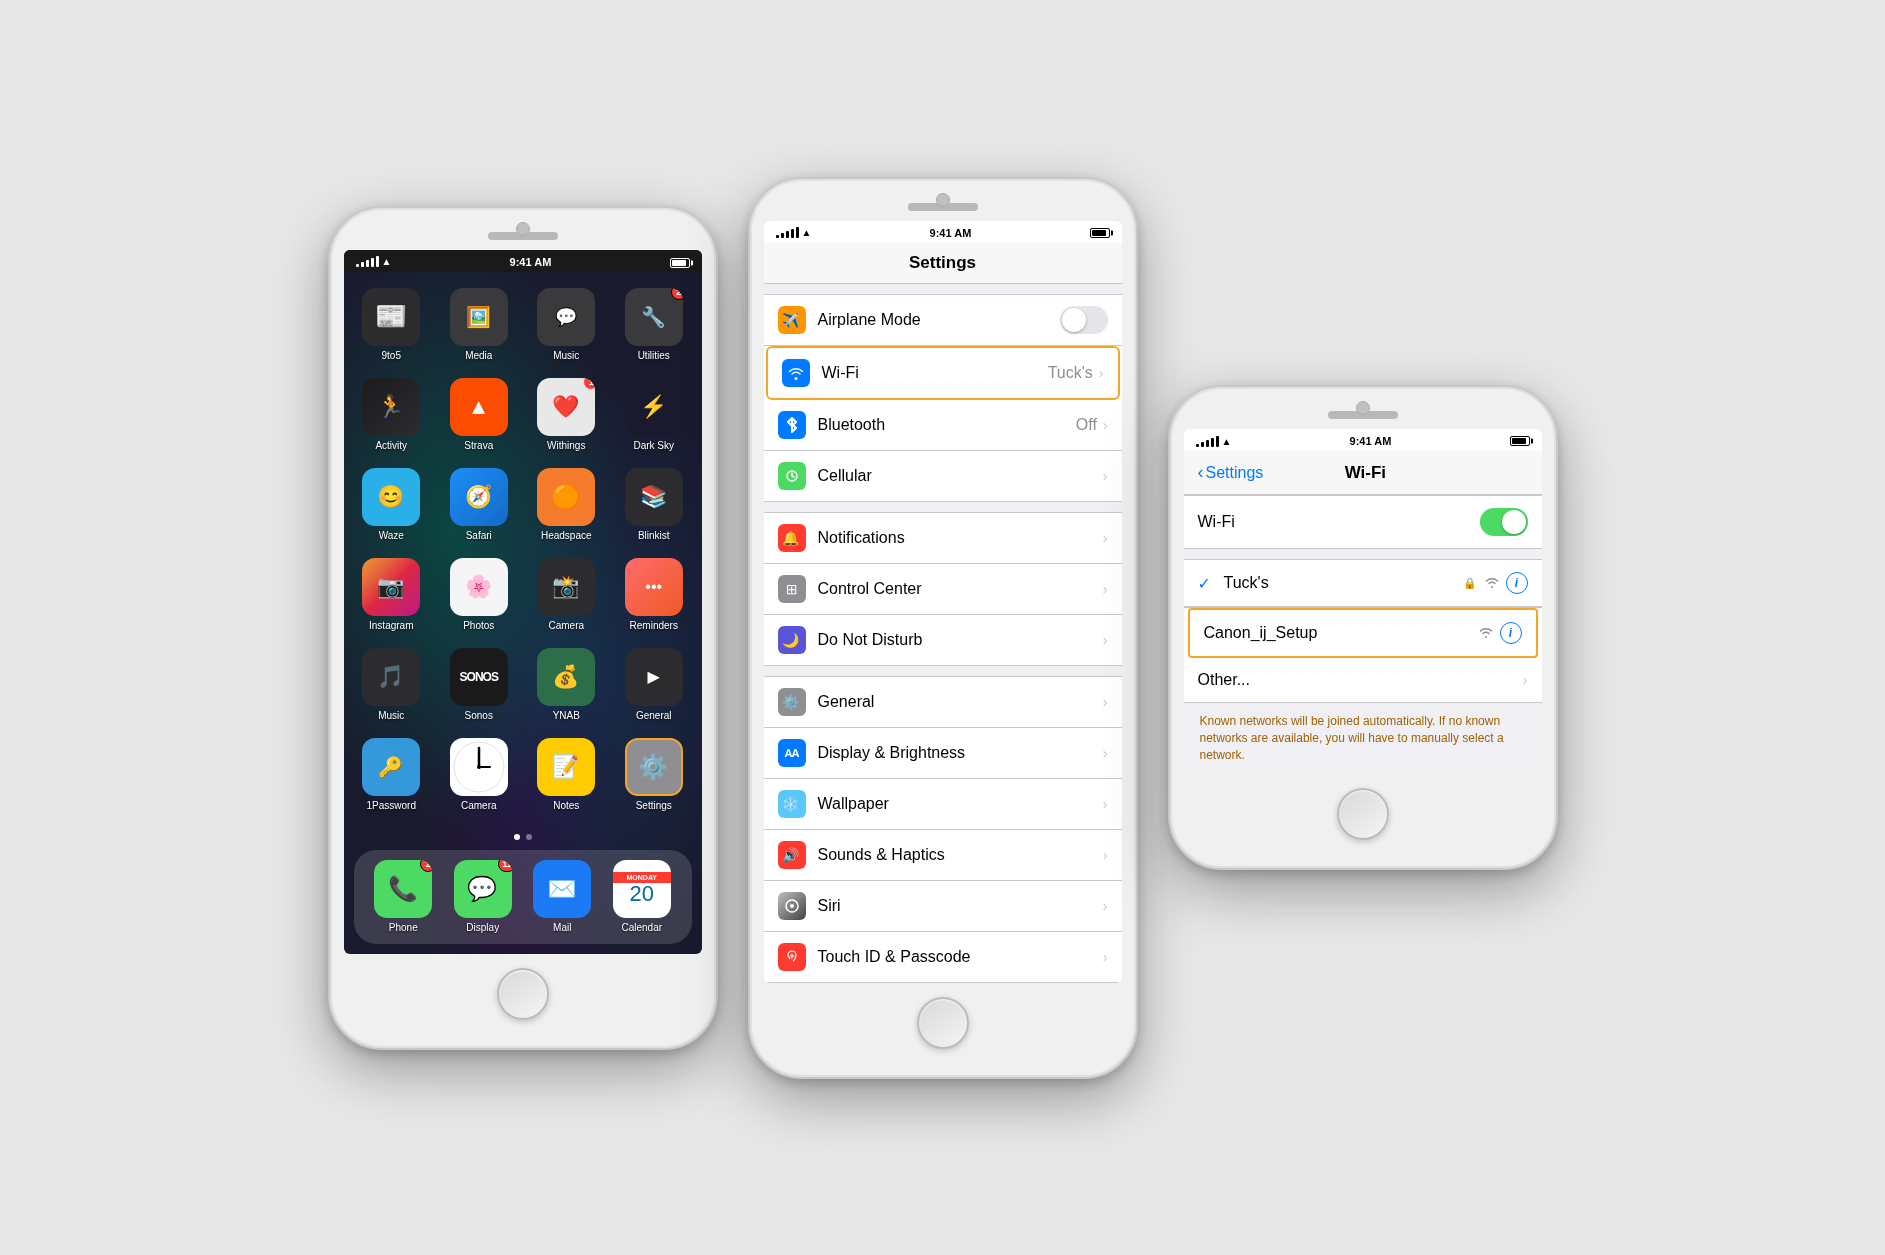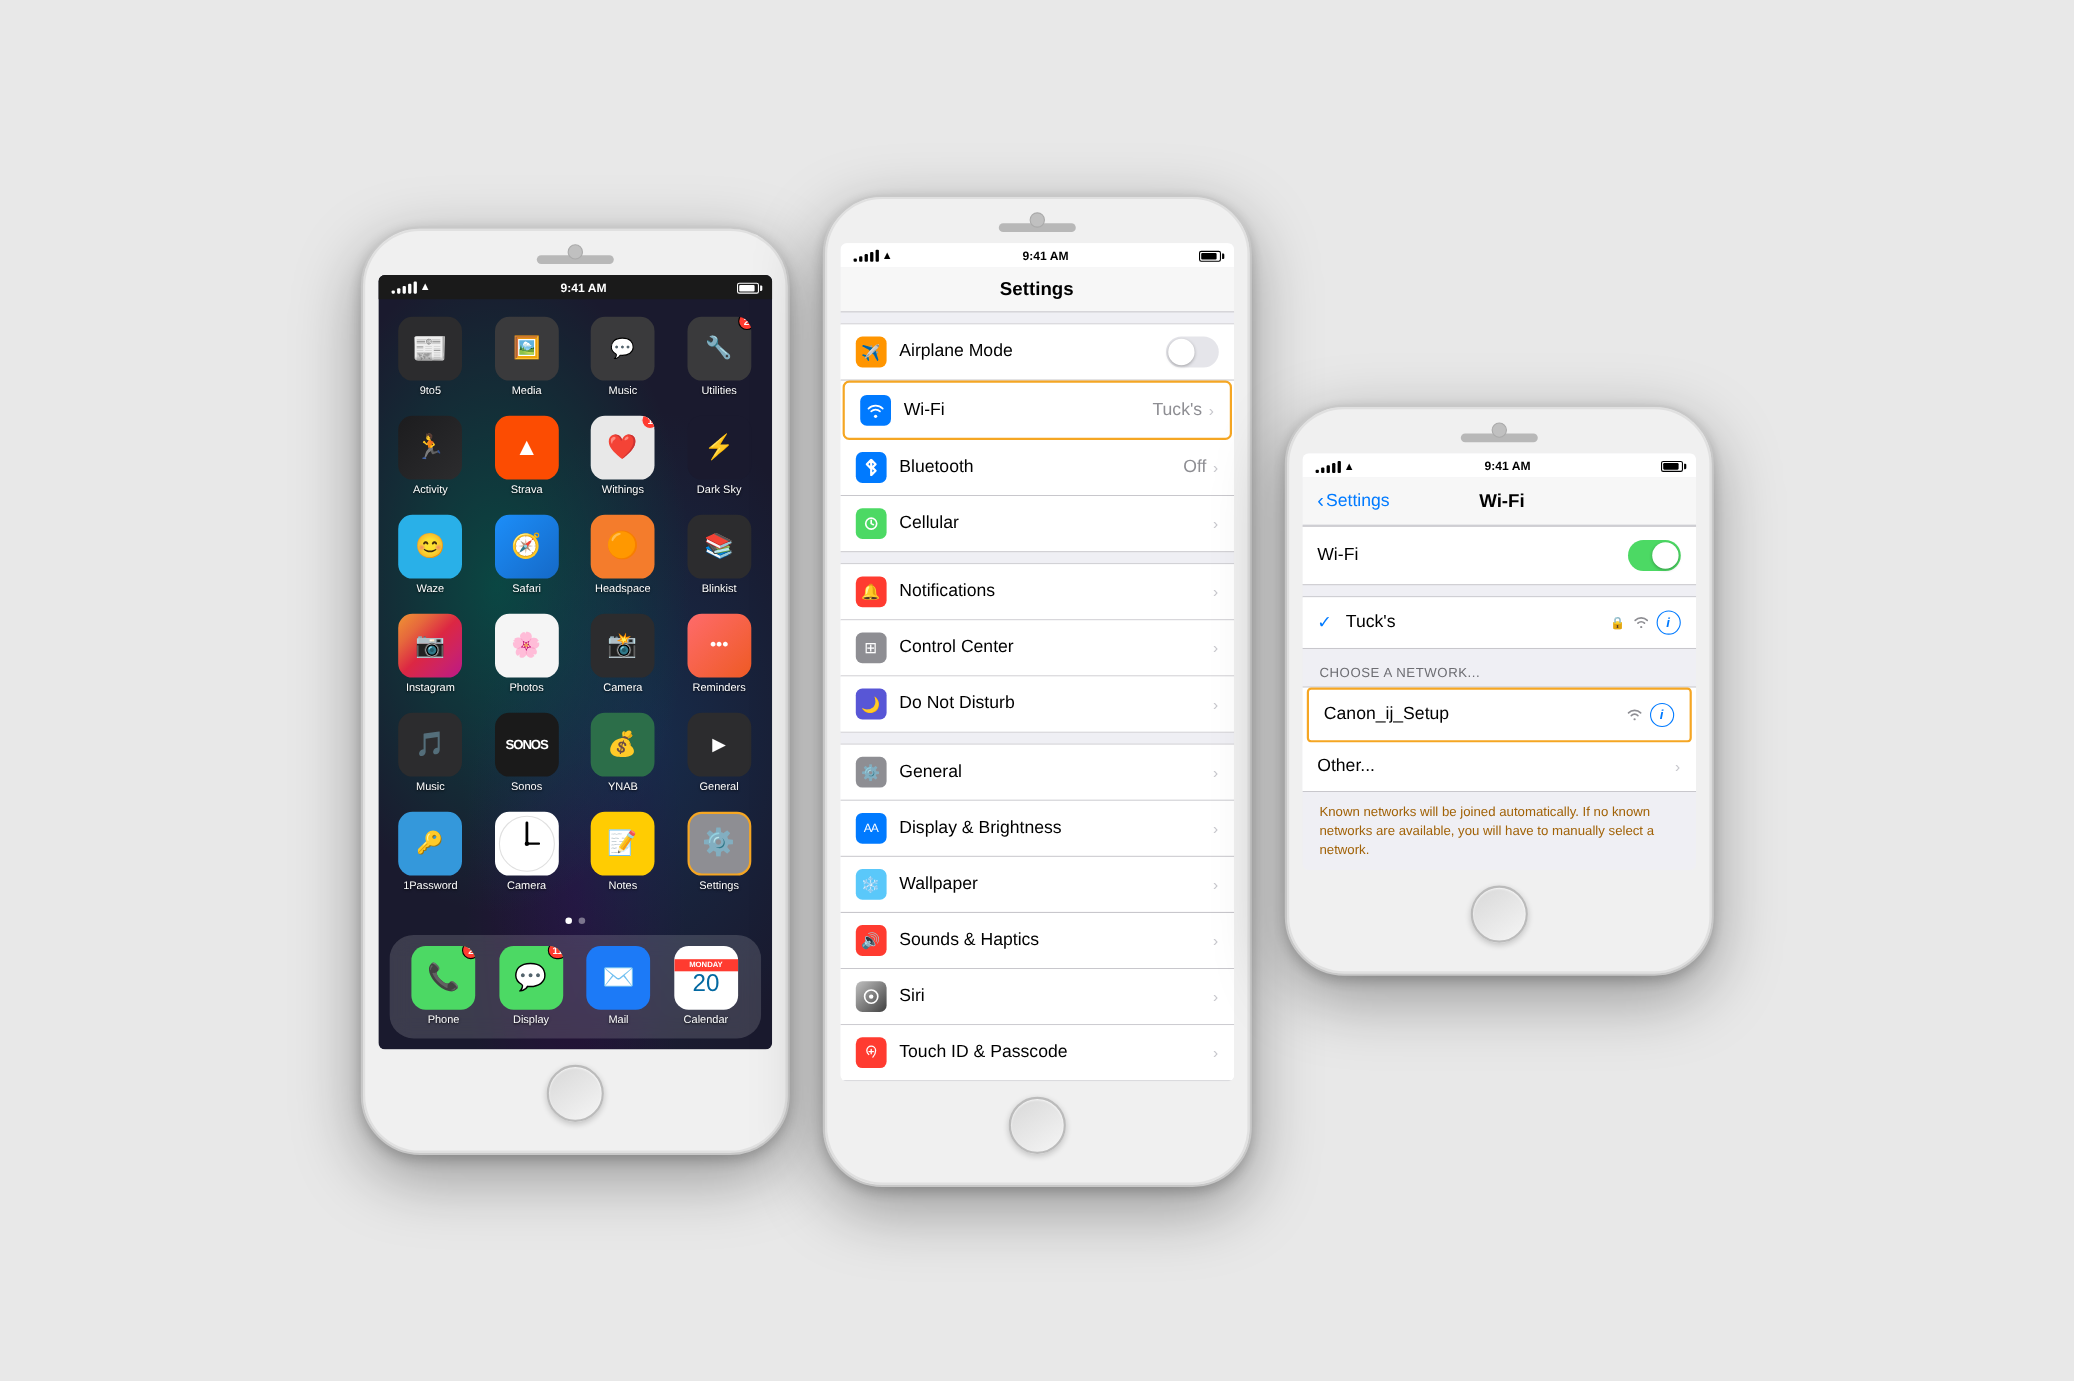--- a/index.html
+++ b/index.html
@@ -708,21 +708,21 @@
         </div>
       </div>
 
       <div class="settings-group">
         <div class="settings-row">
           <div class="settings-row-icon" style="background:#8e8e93">⚙️</div>
           <span class="settings-row-label">General</span>
           <span class="chevron">›</span>
         </div>
         <div class="settings-row">
-          <div class="settings-row-icon" style="background:#007aff; font-size:11px; font-weight:400; color:#fff; letter-spacing:-1px">AA</div>
+          <div class="settings-row-icon" style="background:#007aff; font-size:11px; font-weight:700; color:#fff; letter-spacing:-1px">AA</div>
           <span class="settings-row-label">Display &amp; Brightness</span>
           <span class="chevron">›</span>
         </div>
         <div class="settings-row">
           <div class="settings-row-icon" style="background:#5ac8fa">❄️</div>
           <span class="settings-row-label">Wallpaper</span>
           <span class="chevron">›</span>
         </div>
         <div class="settings-row">
           <div class="settings-row-icon" style="background:#ff3b30">🔊</div>
@@ -807,21 +807,20 @@
                 <path d="M8 10a1 1 0 110 2 1 1 0 010-2z" fill="#8e8e93"></path>
                 <path d="M5 7.5c1.7-1.7 4.3-1.7 6 0" stroke="#8e8e93" stroke-width="1.5" fill="none" stroke-linecap="round"></path>
                 <path d="M2.5 5c3.0-3.0 8-3.0 11 0" stroke="#8e8e93" stroke-width="1.5" fill="none" stroke-linecap="round"></path>
               </svg>
             </span>
             <div class="info-btn">i</div>
           </div>
         </div>
       </div>
 
-      <div class="wifi-section-header">CHOOSE A NETWORK...</div>
 
       <div class="wifi-group">
 
         <div class="wifi-row" style="border: 2px solid #f5a623; margin: 0 4px; border-radius:4px; background:#fff">
           <span class="wifi-network-name">Canon_ij_Setup</span>
           <div class="wifi-icons">
             <span class="wifi-signal">
               <svg width="16" height="12" viewBox="0 0 16 12">
                 <path d="M8 10a1 1 0 110 2 1 1 0 010-2z" fill="#8e8e93"></path>
                 <path d="M5 7.5c1.7-1.7 4.3-1.7 6 0" stroke="#8e8e93" stroke-width="1.5" fill="none" stroke-linecap="round"></path>

